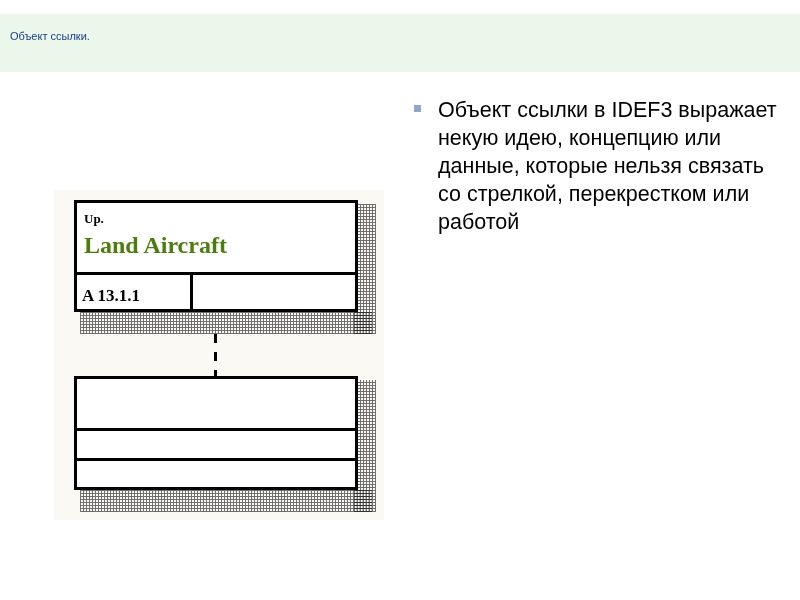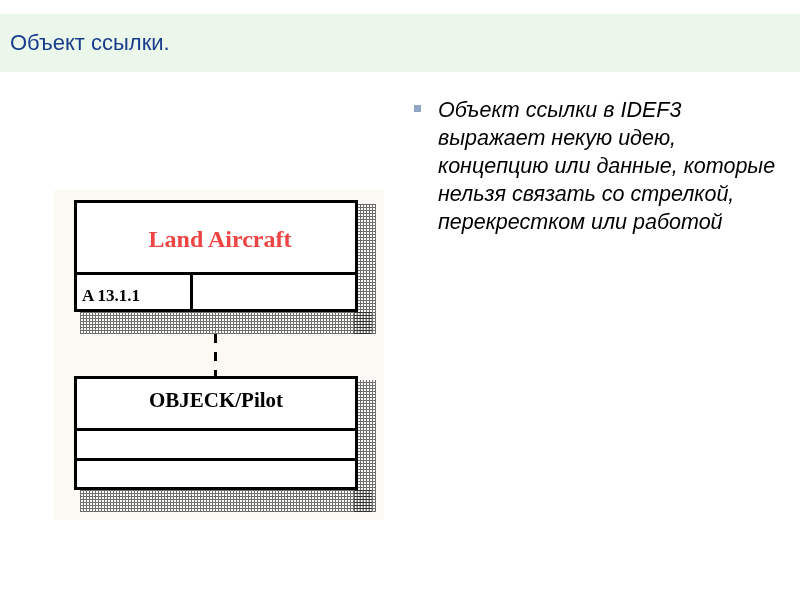--- a/index.html
+++ b/index.html
@@ -26,32 +26,31 @@
     top: 14px;
     width: 800px;
     height: 58px;
     background: #eaf7ea;
     box-sizing: border-box;
   }
   .title-text {
     position: absolute;
     left: 10px;
     top: 16px;
-    font-size: 22px;
+    font-size: 11px;
     color: #1a3c8c;
     font-family: "Liberation Sans", sans-serif;
     white-space: nowrap;
   }
   
   .bullets {
     position: absolute;
     left: 404px;
     top: 96px;
     width: 380px;
-    font-style: italic;
   }
   .bullet {
     position: relative;
     padding-left: 34px;
     margin-bottom: 10px;
     font-size: 21.5px;
     line-height: 28px;
     color: #000000;
     font-family: "Liberation Sans", sans-serif;
   }
@@ -102,27 +101,26 @@
     width: 270px;
     font-family: "Liberation Serif", serif;
     font-weight: bold;
     font-size: 13px;
     color: #000;
     line-height: 14px;
   }
   .uob-name {
     position: absolute;
     left: 30px;
-    top: 36px;
+    top: 42px;
     width: 272px;
-    text-align: center;
     font-family: "Liberation Serif", serif;
     font-weight: bold;
     font-size: 24px;
-    color: #ef4444;
+    color: #4d7c0f;
     white-space: nowrap;
   }
   .uob-divider {
     position: absolute;
     left: 20px;
     top: 82px;
     width: 284px;
     height: 3px;
     background: #000;
   }
@@ -204,29 +202,29 @@
     </div>
 
 
   </div>
 
   <div class="diagram">
 
     <div class="hatch" id="uob-shadow"></div>
     <div class="hatch" id="uob-shadow2"></div>
     <div class="box" id="uob-box"></div>
+    <div class="uob-title">Uр.</div>
     <div class="uob-name">Land Aircraft</div>
     <div class="uob-divider"></div>
     <div class="uob-vline"></div>
     <div class="uob-id">A 13.1.1</div>
 
     <div class="connector"></div>
 
     <div class="hatch" id="ref-shadow"></div>
     <div class="hatch" id="ref-shadow2"></div>
     <div class="box" id="ref-box"></div>
-    <div class="ref-name">OBJECK/Pilot</div>
     <div class="ref-divider-1"></div>
     <div class="ref-divider-2"></div>
 
   </div>
 
 </div>
 
 </body></html>

